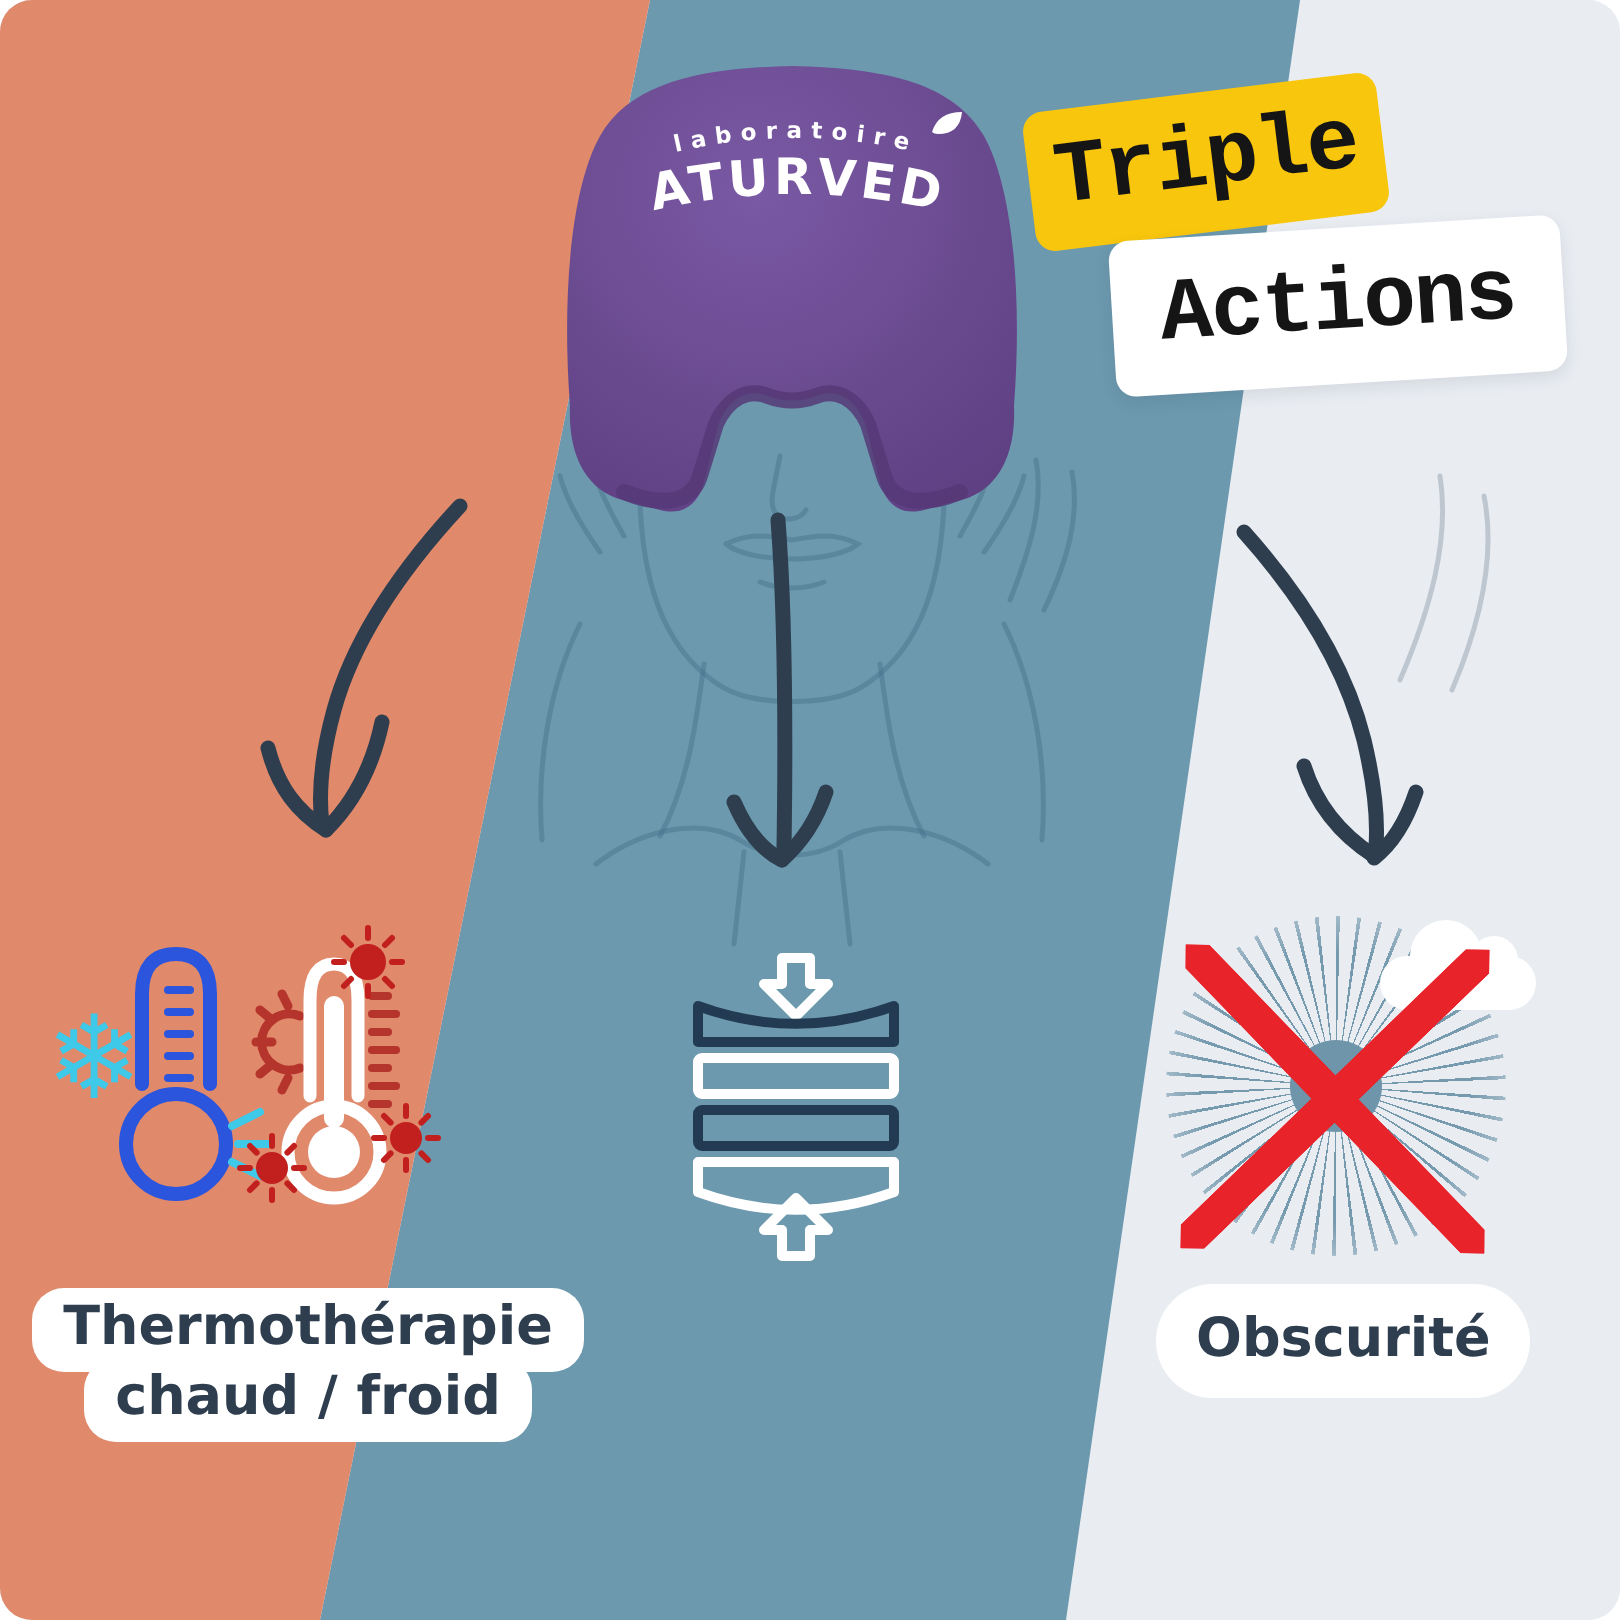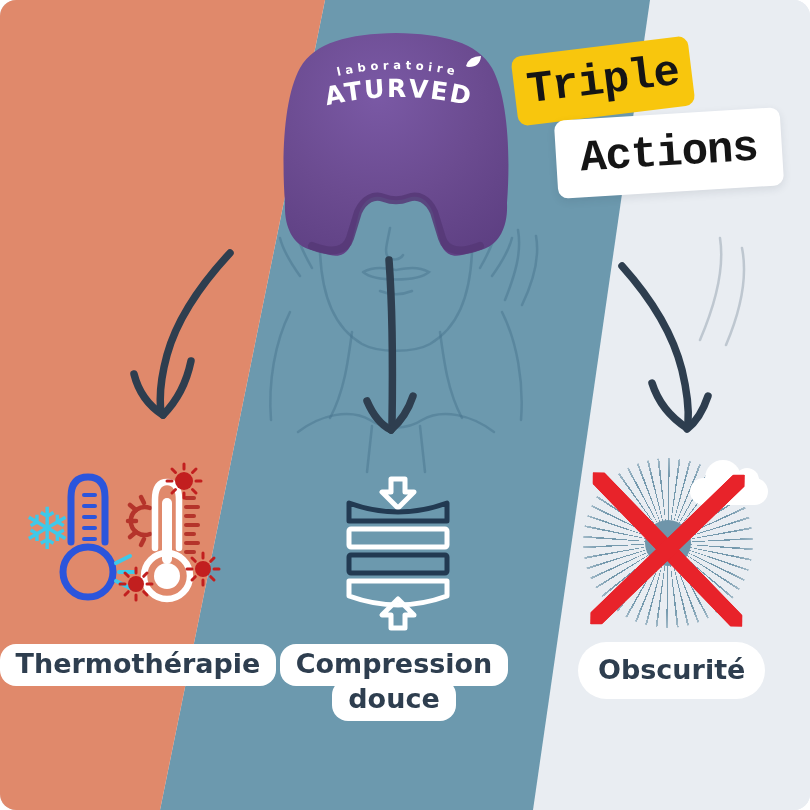--- a/index.html
+++ b/index.html
@@ -206,24 +206,21 @@
   <div class="xbar a"></div>
   <div class="xbar b"></div>
 
   <div class="badge" id="badge-triple">
     <span>Triple</span>
   </div>
   <div class="badge" id="badge-actions">
     <span>Actions</span>
   </div>
 
-  <div class="label" style="left:12px;top:644px;width:252px;justify-content:center;">
+  <div class="label" style="left:28px;top:644px;width:252px;justify-content:center;">
     <div class="pill">Thermothérapie</div>
-  </div>
-  <div class="label" style="left:288px;top:644px;width:212px;">
-    <div class="pill">Compression</div>
-    <div class="pill">douce</div>
+    <div class="pill">chaud / froid</div>
   </div>
   <div class="labelbox" style="left:578px;top:642px;">
     <div>Obscurité</div>
   </div>
 
 </div>
 
 </body></html>

